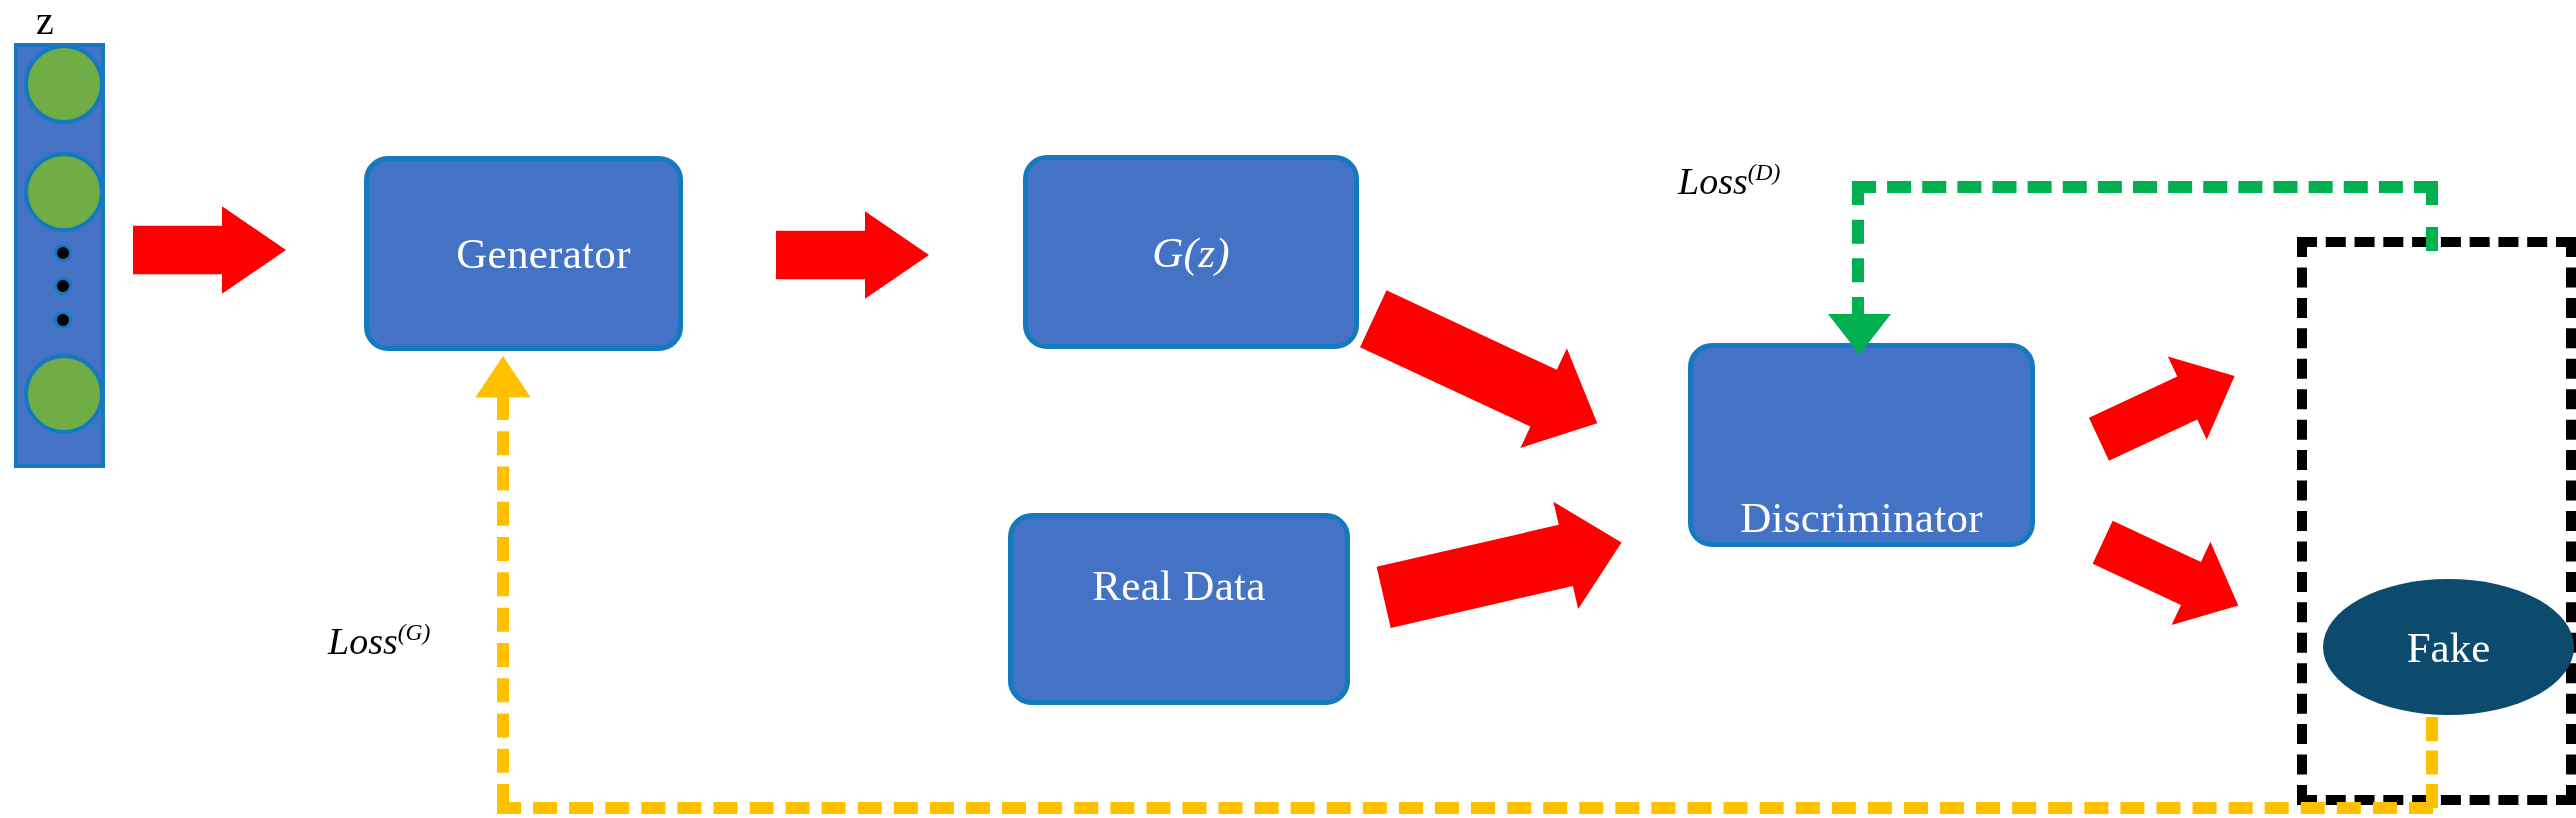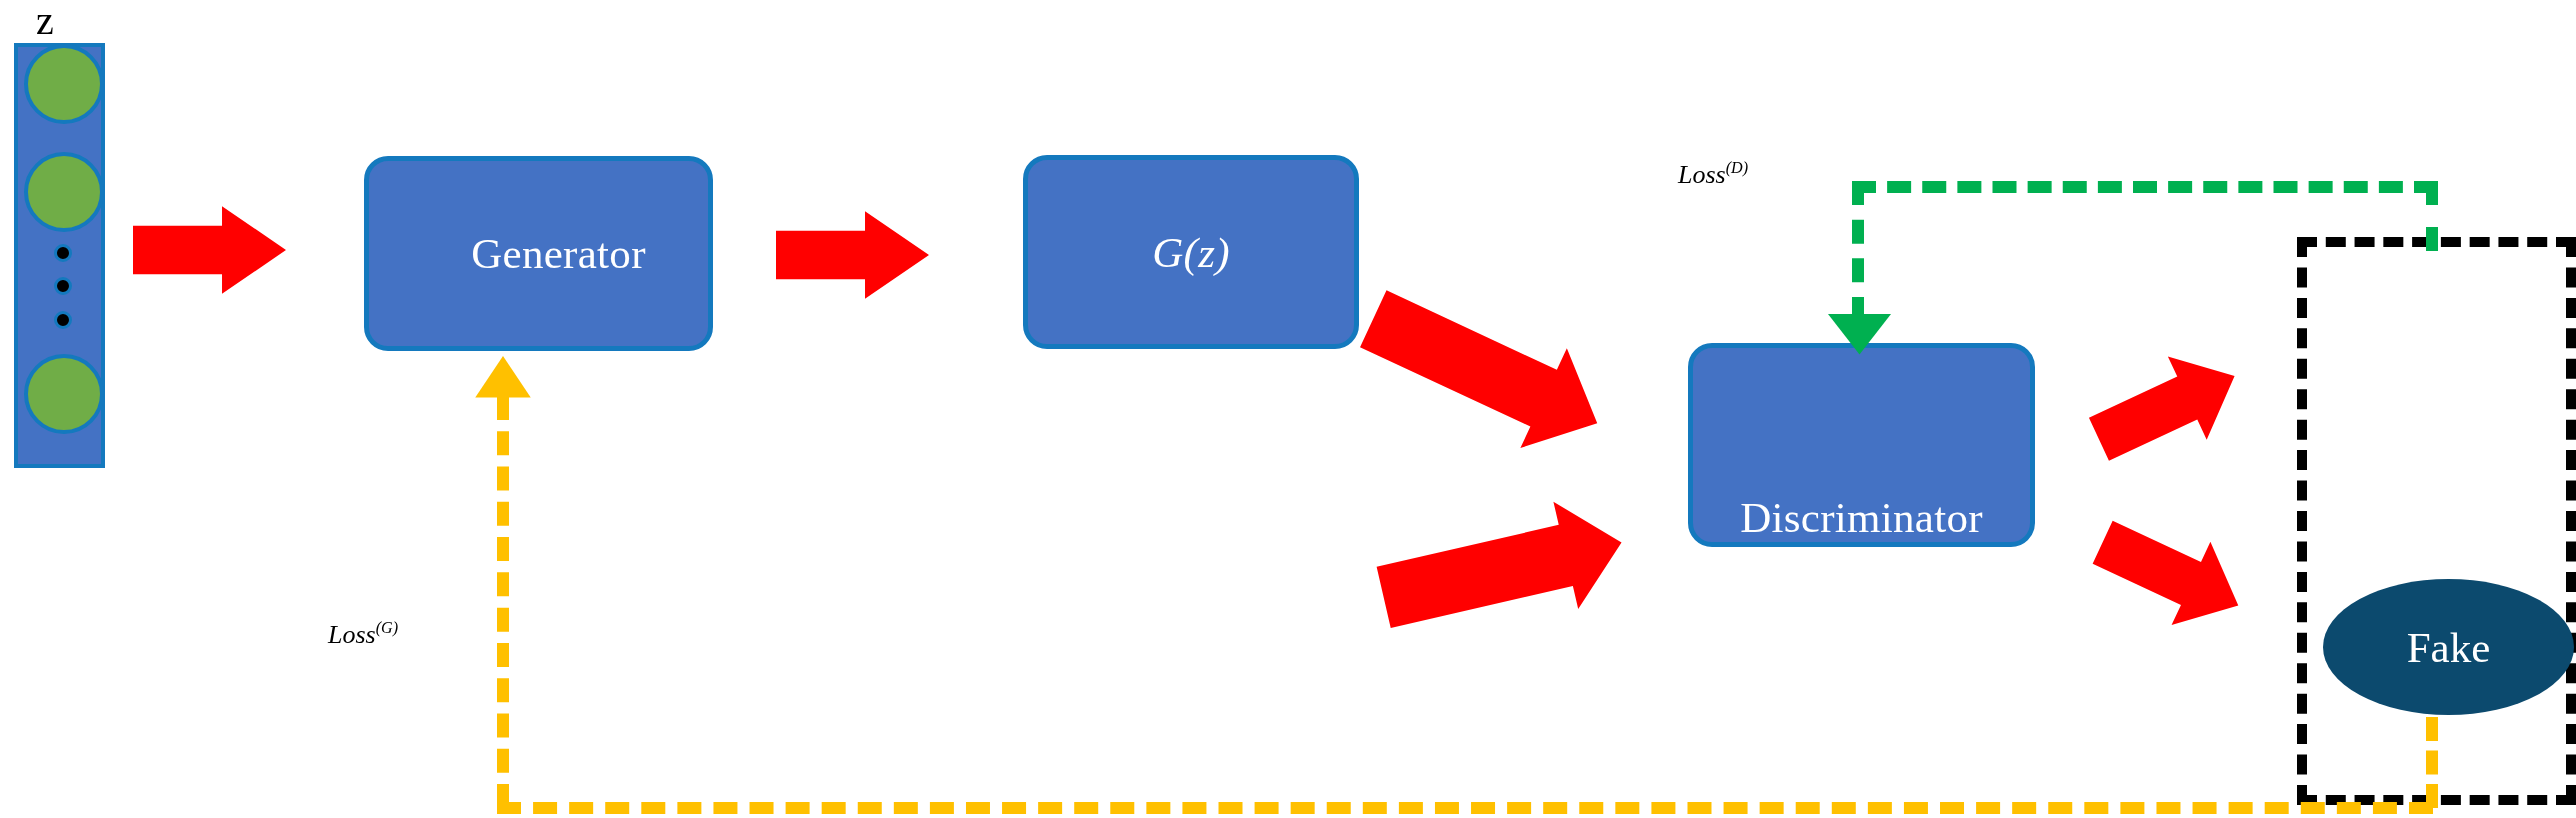--- a/index.html
+++ b/index.html
@@ -89,21 +89,21 @@
   }
   .dash-v {
     width: 0;
     border-left-style: dashed;
     border-left-width: 12px;
   }
   .green { border-color: #00B050; }
   .orange { border-color: #FFC000; }
 
   .loss-label {
-    font-size: 26px;
+    font-size: 38px;
     font-style: italic;
     color: #000000;
     white-space: nowrap;
   }
   .loss-label sup {
     font-size: 0.62em;
     font-style: italic;
     vertical-align: super;
   }
   svg { display: block; overflow: visible; }
@@ -149,28 +149,31 @@
       <polygon points="0,96 140,96 140,64 215,130 140,196 140,164 0,164" fill="#FF0000"></polygon>
     </g>
   </svg>
 
   <svg class="abs" style="left:2105px; top:509px;" width="181" height="140" viewBox="0 0 260 200">
     <g transform="rotate(25 0 40)">
       <polygon points="0,14 140,14 140,-18 215,48 140,114 140,82 0,82" fill="#FF0000"></polygon>
     </g>
   </svg>
 
-  <div class="abs proc-box" style="left:364px; top:156px; width:349px; height:195px;padding-left:40px;">
+  <div class="abs proc-box" style="left:364px; top:156px; width:319px; height:195px;padding-left:40px;">
     <span>Generator</span>
   </div>
 
   <div class="abs proc-box italic" style="left:1023px; top:155px; width:336px; height:194px;">
     <span>G(z)</span>
   </div>
 
+  <div class="abs proc-box top-text" style="left:1008px; top:513px; width:342px; height:192px;">
+    <span>Real Data</span>
+  </div>
 
   <div class="abs proc-box" style="left:1688px; top:343px; width:347px; height:204px;align-items:flex-end;">
     <span>Discriminator</span>
   </div>
 
   <div class="abs group-box" style="left:2297px; top:237px; width:279px; height:568px;"></div>
 
 
   <div class="abs ellipse" style="left:2323px; top:579px; width:251px; height:136px; background:#0c4a6e;">
     <span>Fake</span>

